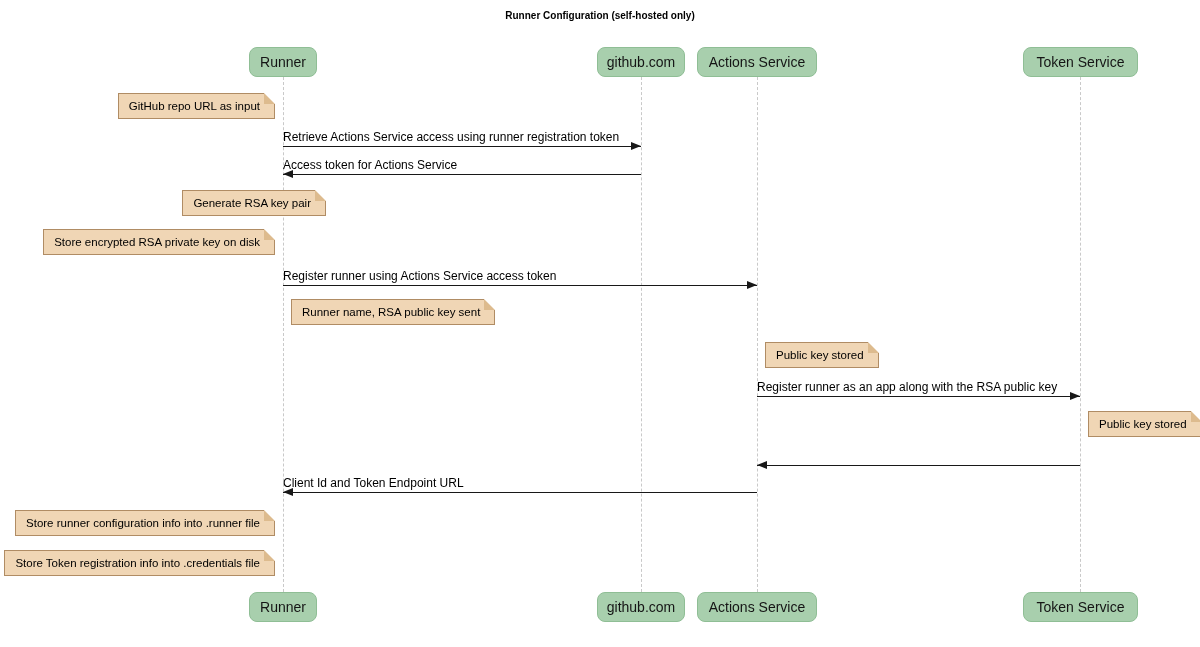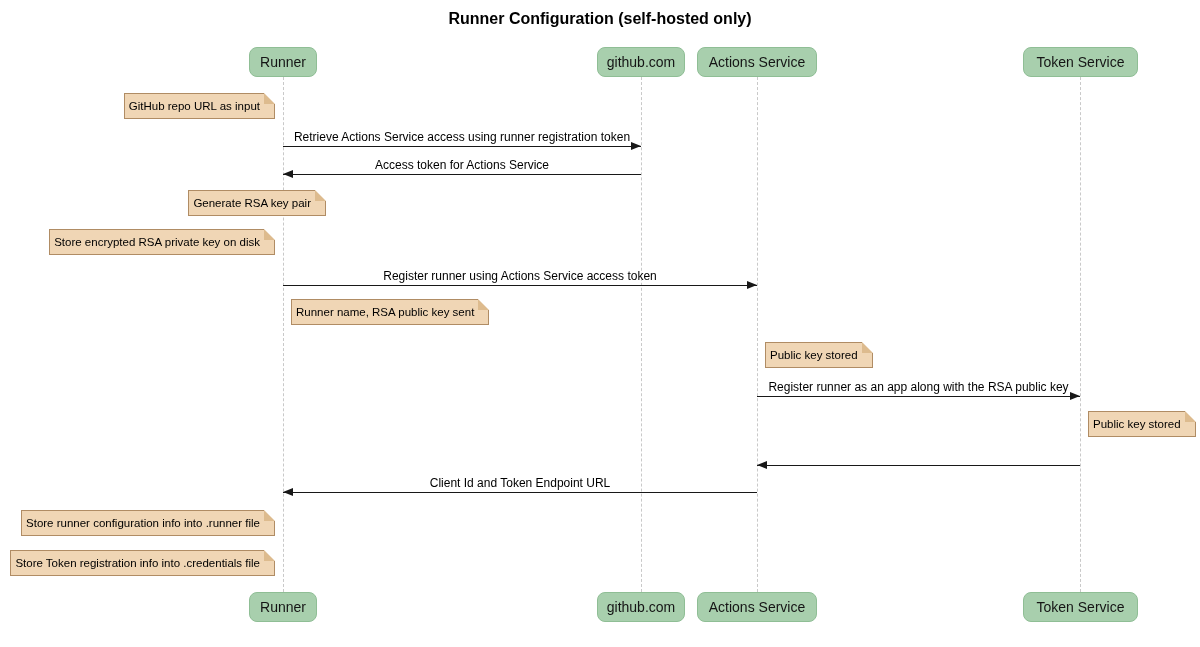--- a/index.html
+++ b/index.html
@@ -11,21 +11,21 @@
     font-family: "Liberation Sans", sans-serif;
     color: #111;
     overflow: hidden;
   }
   .title {
     position: absolute;
     top: 10px;
     left: 0;
     width: 1200px;
     text-align: center;
-    font-size: 16px;
+    font-size: 10px;
     font-weight: bold;
     color: #000;
   }
   .lifeline {
     position: absolute;
     top: 77px;
     height: 515px;
     width: 0;
     border-left: 1px dashed var(--lifeline, #c9c9c9);
   }
@@ -40,21 +40,20 @@
     justify-content: center;
     font-size: 14px;
     color: #151515;
     box-sizing: border-box;
     white-space: nowrap;
   }
   .msg { position: absolute; height: 20px; }
   .msg-label {
     position: absolute;
     left: 0; right: 0; bottom: 3px;
-    text-align: center;
     font-size: 12px;
     white-space: nowrap;
     color: #000;
   }
   .msg-line {
     position: absolute;
     left: 0; right: 0; bottom: 0;
     height: 0;
     border-top: 1px solid var(--arrow, #181818);
   }
@@ -77,21 +76,21 @@
     border-color: transparent var(--arrow, #181818) transparent transparent;
   }
   .note {
     position: absolute;
     height: 26px;
     box-sizing: border-box;
     background: var(--note-fill, #f0d6b5);
     border: 1px solid var(--note-border, #b08c64);
     font-size: 11.5px;
     line-height: 24px;
-    padding: 0 14px 0 4px;
+    padding: 0 14px 0 10px;
     white-space: nowrap;
     color: #000;
   }
   
   .note::after {
     content: "";
     position: absolute;
     top: -1px; right: -1px;
     width: 0; height: 0;
     border-style: solid;

